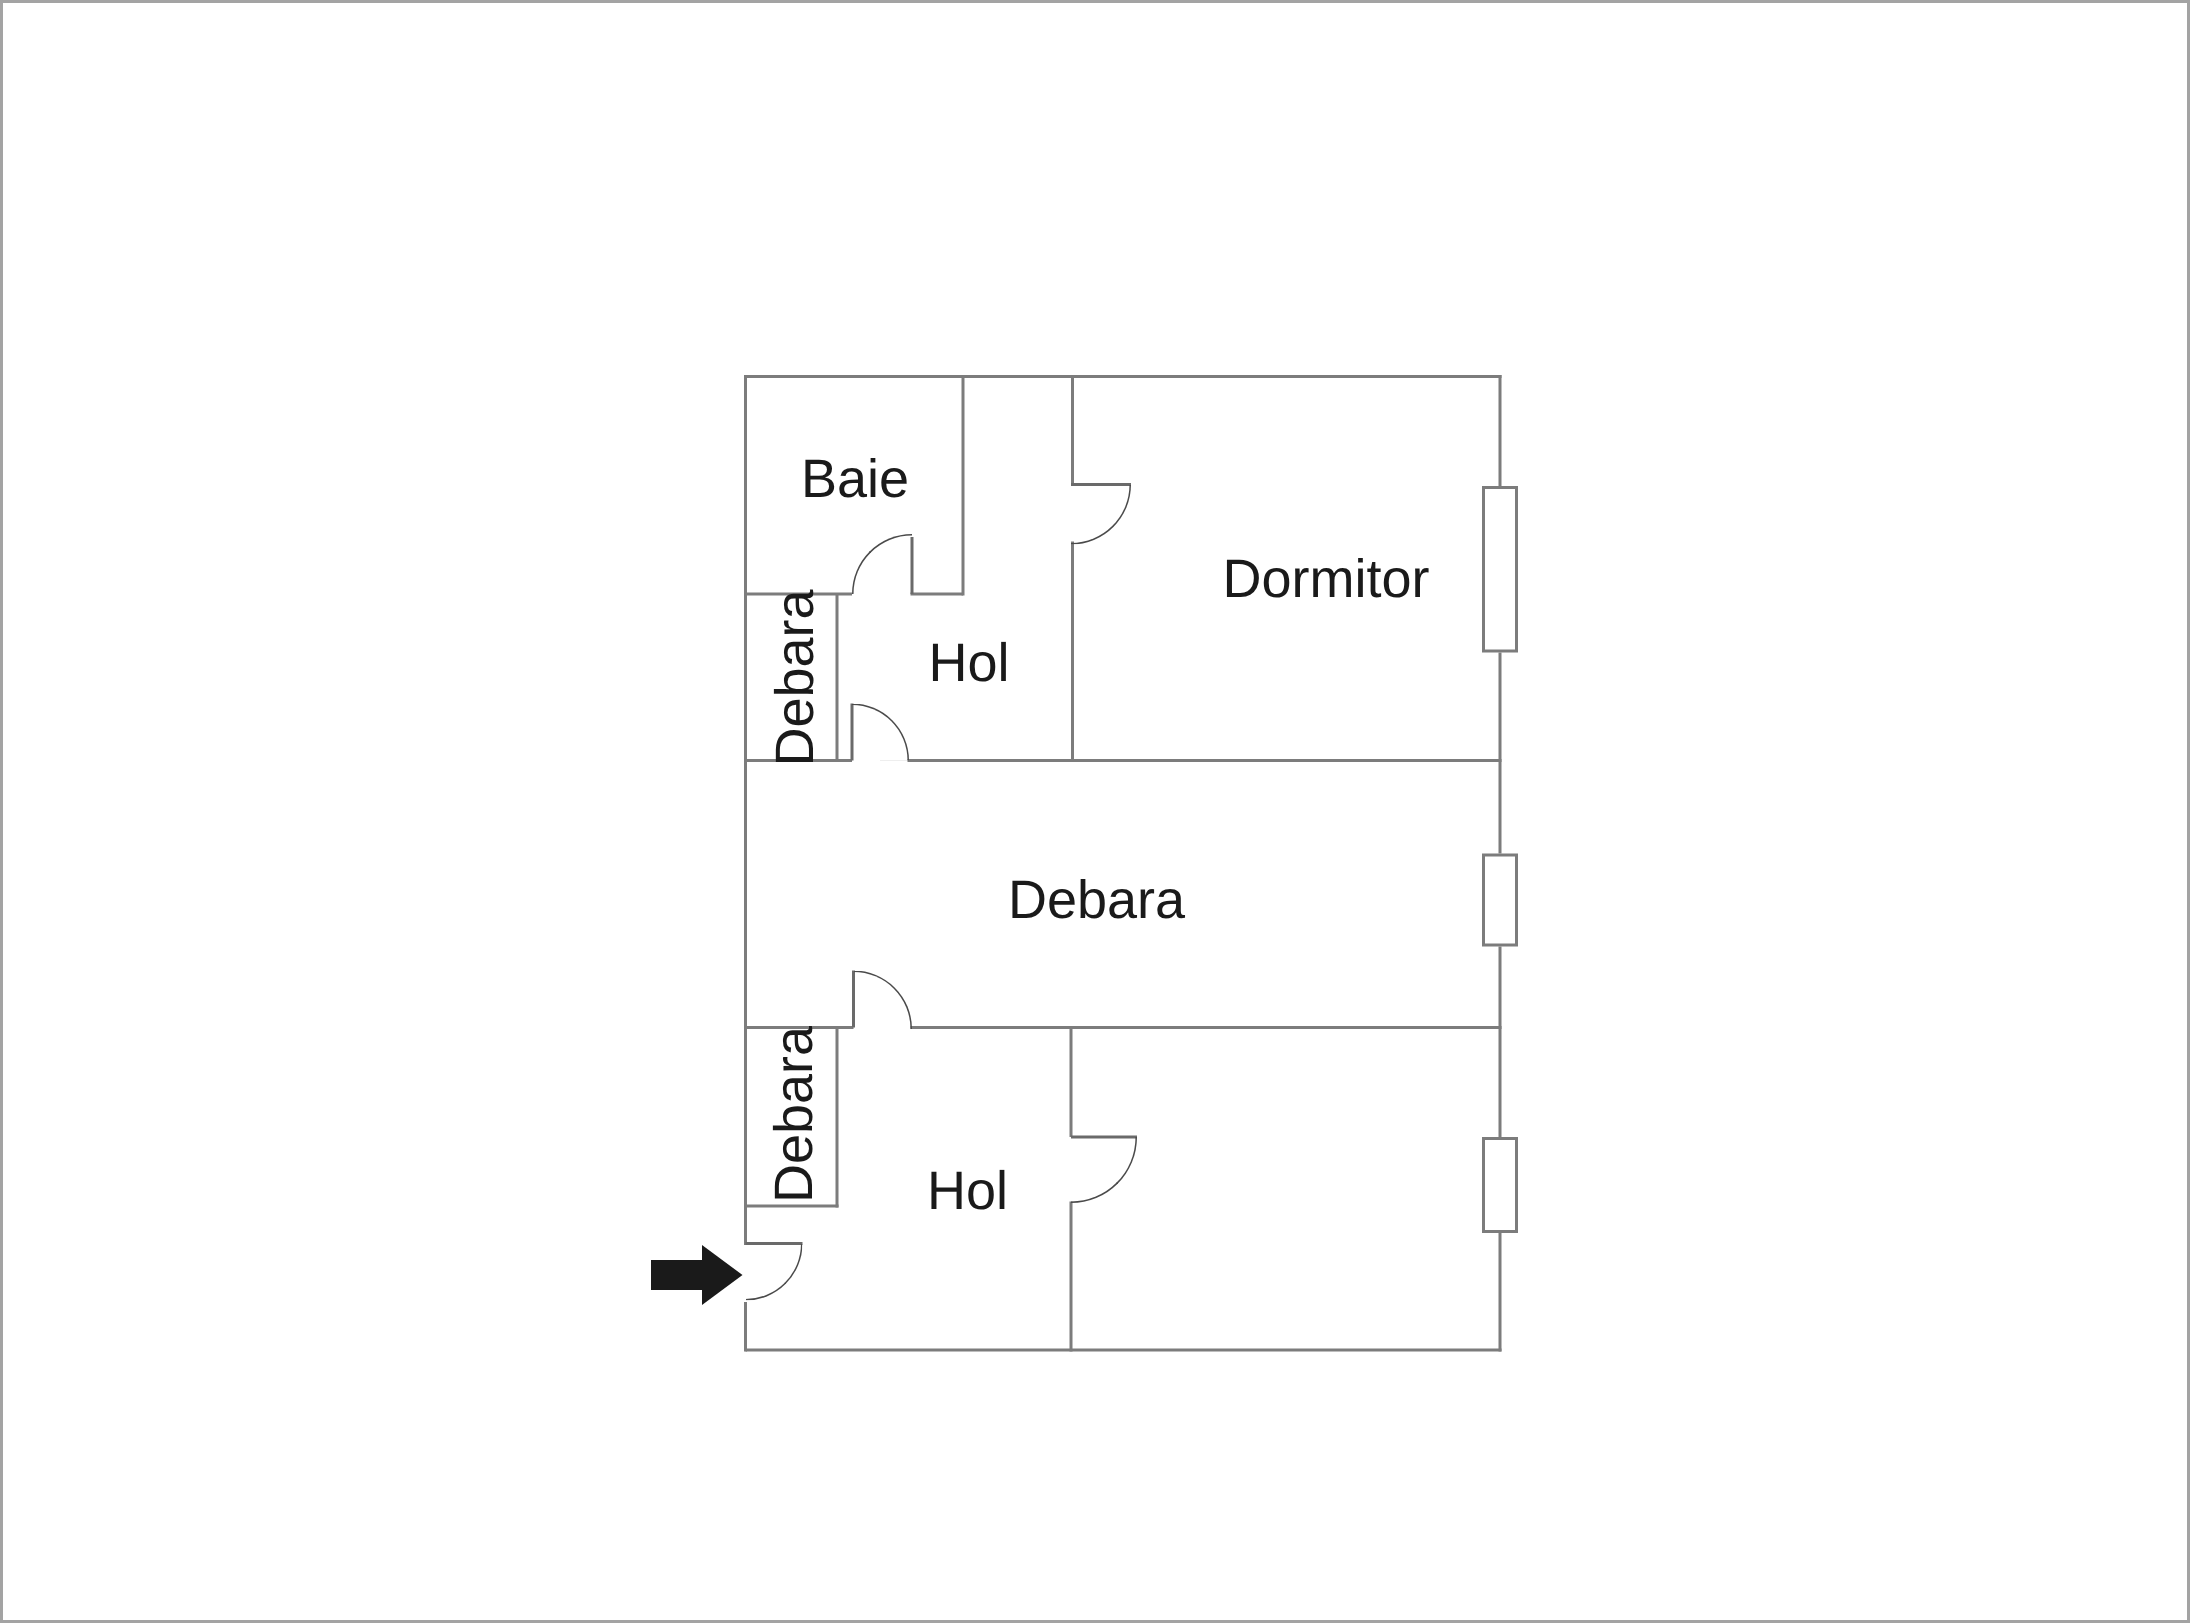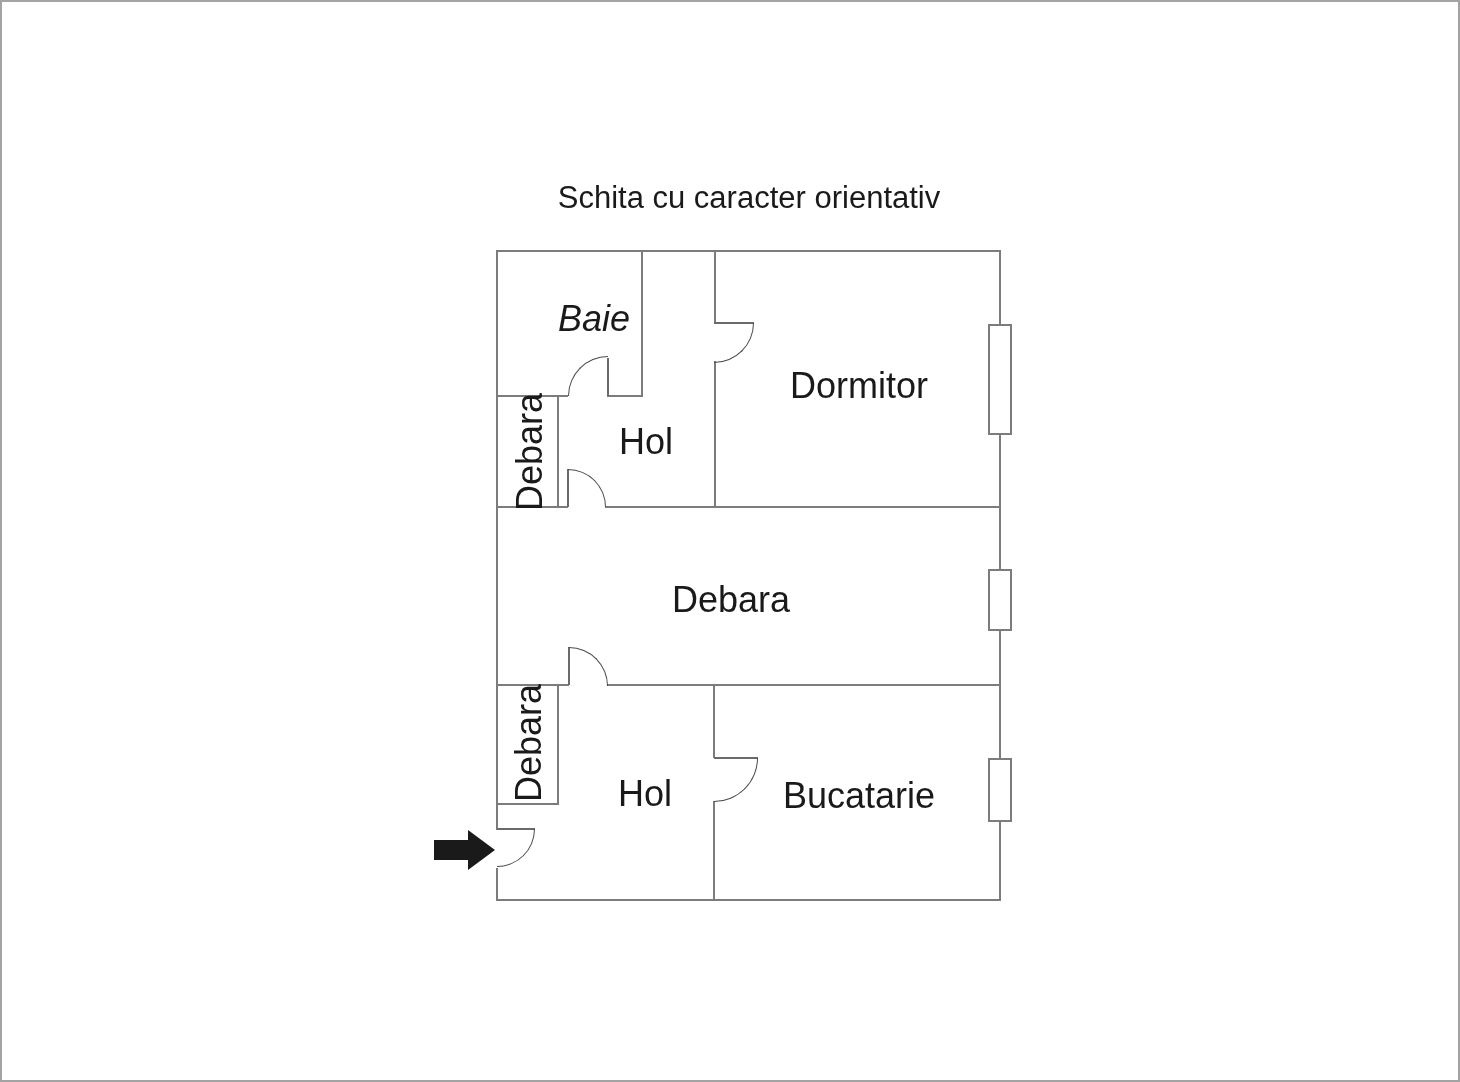--- a/index.html
+++ b/index.html
@@ -55,21 +55,20 @@
     border-left:27px solid var(--arrow);
     border-top:20px solid transparent;
     border-bottom:20px solid transparent;
   }
 </style>
 </head>
 <body>
 
 <div class="canvas">
 
-  <div class="title">Schita cu caracter orientativ</div>
 
   <div class="wall" style="left:495px;top:248px;width:504px;height:2px;"></div>
   <div class="wall" style="left:997px;top:248px;width:2px;height:651px;"></div>
   <div class="wall" style="left:495px;top:897px;width:504px;height:2px;"></div>
   <div class="wall" style="left:494px;top:248px;width:2px;height:580px;"></div>
   <div class="wall" style="left:494px;top:866px;width:2px;height:33px;"></div>
 
   <div class="wall" style="left:639px;top:249px;width:2px;height:146px;"></div>
   <div class="wall" style="left:495px;top:393px;width:71px;height:2px;"></div>
   <div class="wall" style="left:605px;top:393px;width:35px;height:2px;"></div>
@@ -109,22 +108,21 @@
   <div class="leaf" style="left:495px;top:826px;width:38px;height:2px;"></div>
   <div class="arc br" style="left:495px;top:827px;width:38px;height:38px;"></div>
 
   <div class="window" style="left:986px;top:322px;width:24px;height:111px;"></div>
   <div class="window" style="left:986px;top:567px;width:24px;height:62px;"></div>
   <div class="window" style="left:986px;top:756px;width:24px;height:64px;"></div>
 
   <div class="arrow-shaft"></div>
   <div class="arrow-head"></div>
 
-  <div class="room-label" style="left:592px;top:317px;font-style:italic;">Baie</div>
-  <div class="room-label" style="left:857px;top:384px;">Dormitor</div>
+  <div class="room-label" style="left:568px;top:317px;">Baie</div>
+  <div class="room-label" style="left:882px;top:384px;">Dormitor</div>
   <div class="room-label" style="left:644px;top:440px;">Hol</div>
   <div class="room-label rot" style="left:528px;top:450px;">Debara</div>
   <div class="room-label" style="left:729px;top:598px;">Debara</div>
   <div class="room-label rot" style="left:527px;top:741px;">Debara</div>
   <div class="room-label" style="left:643px;top:792px;">Hol</div>
-  <div class="room-label" style="left:857px;top:794px;">Bucatarie</div>
 
 </div>
 
 </body></html>

